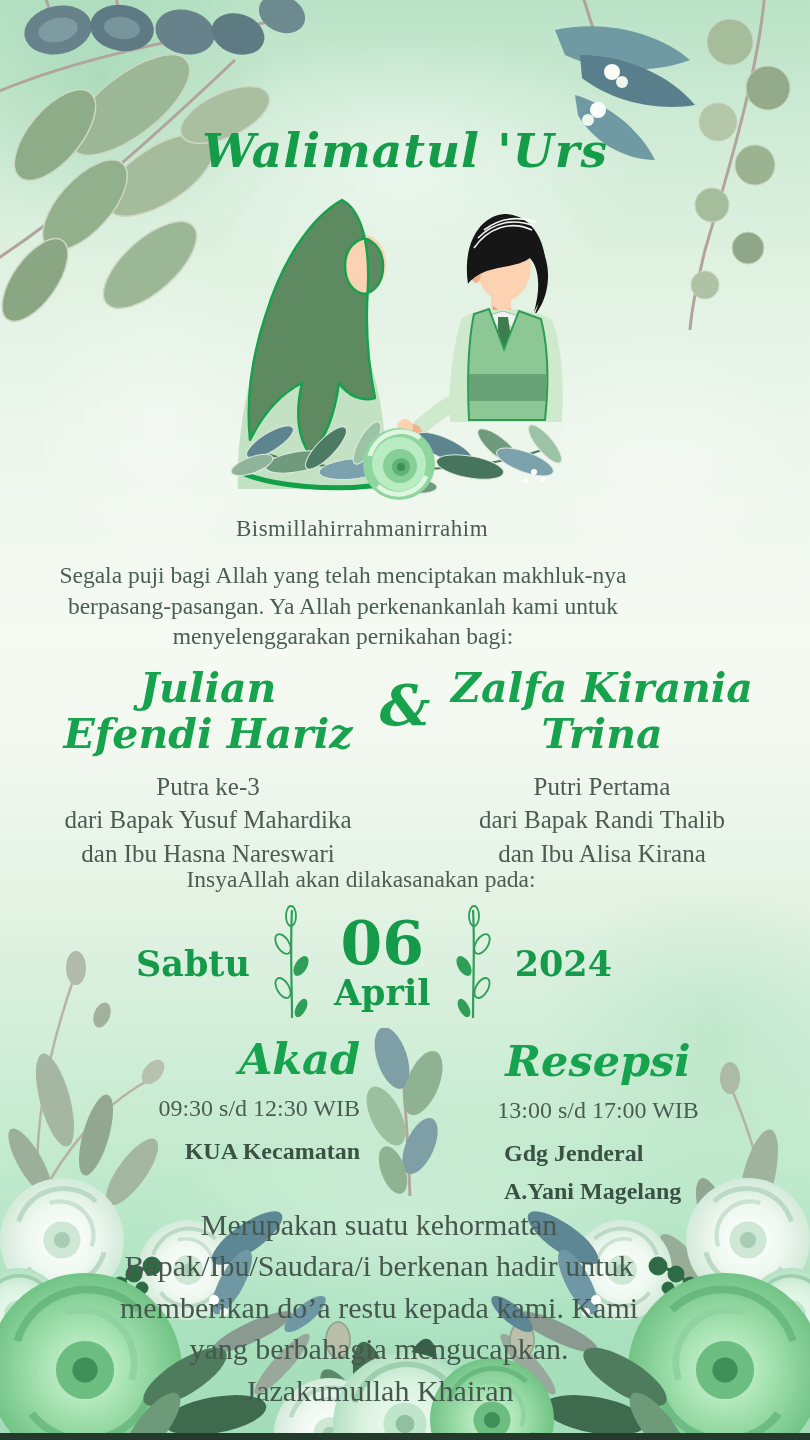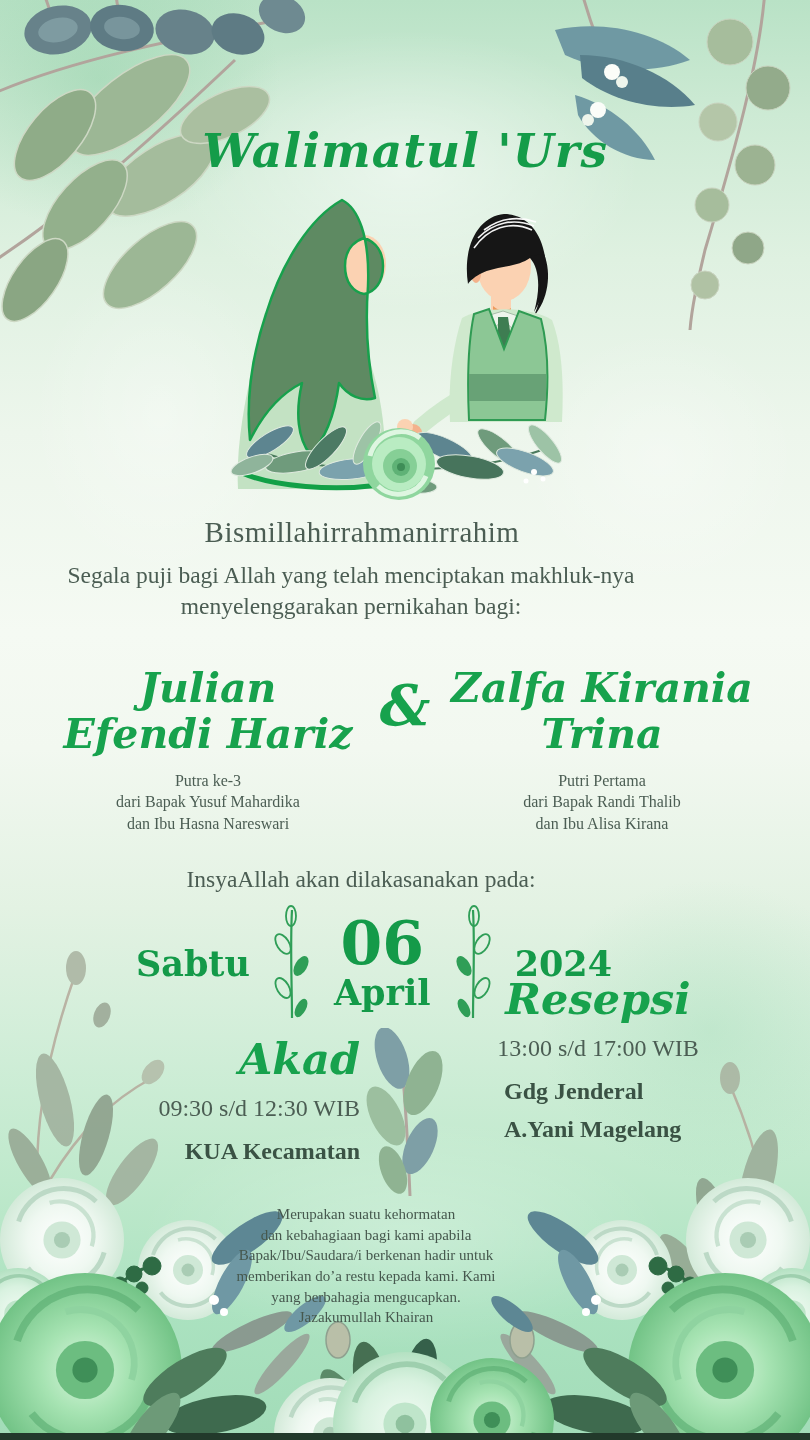--- a/index.html
+++ b/index.html
@@ -6,44 +6,44 @@
   body{width:810px;height:1440px;overflow:hidden;position:relative;
        font-family:"Liberation Serif","DejaVu Serif",serif;}
   #card{position:absolute;inset:0;width:810px;height:1440px;overflow:hidden;
     background:linear-gradient(180deg,#b9e2c6 0%,#cdead4 8%,#dff1e1 18%,#edf6ec 30%,
       #f5faf3 44%,#f2f8f0 52%,#e3f2e3 63%,#d2eed9 72%,#bfe9cc 82%,#abe2c0 91%,#a2dcb8 100%);}
   .blob{position:absolute;border-radius:50%;pointer-events:none;}
   .layer{position:absolute;pointer-events:none;}
   .txt{position:absolute;text-align:center;}
   .script{font-family:"DejaVu Serif","Liberation Serif",serif;font-style:italic;font-weight:700;}
   #title{top:123px;left:0;width:810px;font-size:47px;color:#149c49;letter-spacing:1px;z-index:6;}
-  #bismillah{top:516px;left:0;width:724px;font-size:29px;color:#4b5d53;letter-spacing:.5px;z-index:6;}
-  #opening{top:560px;left:0;width:686px;font-size:23.5px;line-height:1.3;color:#4b5d53;z-index:6;padding-left:8px;}
+  #bismillah{top:516px;left:0;width:724px;font-size:23px;color:#4b5d53;letter-spacing:.5px;z-index:6;}
+  #opening{top:560px;left:0;width:686px;font-size:23.5px;line-height:1.3;color:#4b5d53;z-index:6;}
   .name{font-size:41px;line-height:1.13;color:#17a24d;z-index:6;}
   #groom-name{top:665px;left:28px;width:360px;}
   #bride-name{top:665px;left:422px;width:360px;}
   #amp{top:672px;left:375px;width:60px;font-size:56px;color:#17a24d;z-index:6;}
-  .desc{font-size:16px;line-height:1.33;color:#4b5d53;z-index:6;}
+  .desc{font-size:25px;line-height:1.33;color:#4b5d53;z-index:6;}
   #groom-desc{top:770px;left:28px;width:360px;}
   #bride-desc{top:770px;left:422px;width:360px;}
   #schedule-intro{top:866px;left:0;width:722px;font-size:23.5px;color:#4b5d53;z-index:6;}
   #date-row{top:898px;left:0;width:748px;height:130px;display:flex;align-items:center;
     justify-content:center;gap:24px;position:absolute;z-index:6;}
   .date-big{font-weight:700;color:#149a49;font-size:35px;font-family:"DejaVu Serif",serif;}
   #day-month{text-align:center;line-height:1;}
   #day-number{font-size:60px;font-weight:700;color:#149a49;font-family:"DejaVu Serif",serif;line-height:1;}
   #month{font-size:35px;font-weight:700;color:#149a49;font-family:"DejaVu Serif",serif;line-height:1.15;}
   .event-col{position:absolute;z-index:6;}
   #akad-col{top:1038px;left:70px;width:290px;text-align:right;}
-  #resepsi-col{top:978px;left:478px;width:240px;text-align:center;}
+  #resepsi-col{top:1040px;left:478px;width:240px;text-align:center;}
   .event-title{font-size:43px;color:#17a24d;line-height:1;}
   .event-time{font-size:24px;color:#4b5d53;margin-top:14px;}
   .event-venue{font-size:24px;font-weight:700;color:#3a5244;line-height:1.6;margin-top:10px;}
   #resepsi-col .event-venue{text-align:left;padding-left:26px;}
-  #closing{top:1204px;left:0;width:732px;font-size:15px;line-height:1.38;color:#46584e;z-index:6;}
+  #closing{top:1204px;left:0;width:732px;font-size:30px;line-height:1.38;color:#46584e;z-index:6;padding-left:13px;}
   #bottom-strip{position:absolute;left:0;bottom:0;width:810px;height:7px;background:#22392b;z-index:8;}
 </style>
 </head>
 <body>
 
 <div id="card">
 
   <div class="blob" style="left:170px;top:30px;width:470px;height:280px;background:radial-gradient(closest-side,rgba(255,255,255,.50),rgba(255,255,255,0));"></div>
   <div class="blob" style="left:30px;top:260px;width:260px;height:320px;background:radial-gradient(closest-side,rgba(255,255,255,.32),rgba(255,255,255,0));"></div>
   <div class="blob" style="left:520px;top:330px;width:280px;height:260px;background:radial-gradient(closest-side,rgba(255,255,255,.30),rgba(255,255,255,0));"></div>
@@ -282,20 +282,21 @@
       <use href="#roseG" transform="translate(492,248) scale(.62)"></use>
     </g>
   </svg>
 
   <div id="title" class="txt script">Walimatul 'Urs</div>
 
   <div id="bismillah" class="txt">Bismillahirrahmanirrahim</div>
 
   <div id="opening" class="txt">
     <div>Segala puji bagi Allah yang telah menciptakan makhluk-nya</div>
+    <div>berpasang-pasangan. Ya Allah perkenankanlah kami untuk</div>
     <div>menyelenggarakan pernikahan bagi:</div>
   </div>
 
   <div id="groom-name" class="txt script name">
     <div>Julian</div>
     <div>Efendi Hariz</div>
   </div>
   <div id="amp" class="txt script">&amp;</div>
   <div id="bride-name" class="txt script name">
     <div>Zalfa Kirania</div>
@@ -361,21 +362,20 @@
     <div class="event-title script">Resepsi</div>
     <div class="event-time">13:00 s/d 17:00 WIB</div>
     <div class="event-venue">
       <div>Gdg Jenderal</div>
       <div>A.Yani Magelang</div>
     </div>
   </div>
 
   <div id="closing" class="txt">
     <div>Merupakan suatu kehormatan</div>
-    <div>dan kebahagiaan bagi kami apabila</div>
     <div>Bapak/Ibu/Saudara/i berkenan hadir untuk</div>
     <div>memberikan do’a restu kepada kami. Kami</div>
     <div>yang berbahagia mengucapkan.</div>
     <div>Jazakumullah Khairan</div>
   </div>
 
   <div id="bottom-strip"></div>
 </div>
 
 </body></html>

